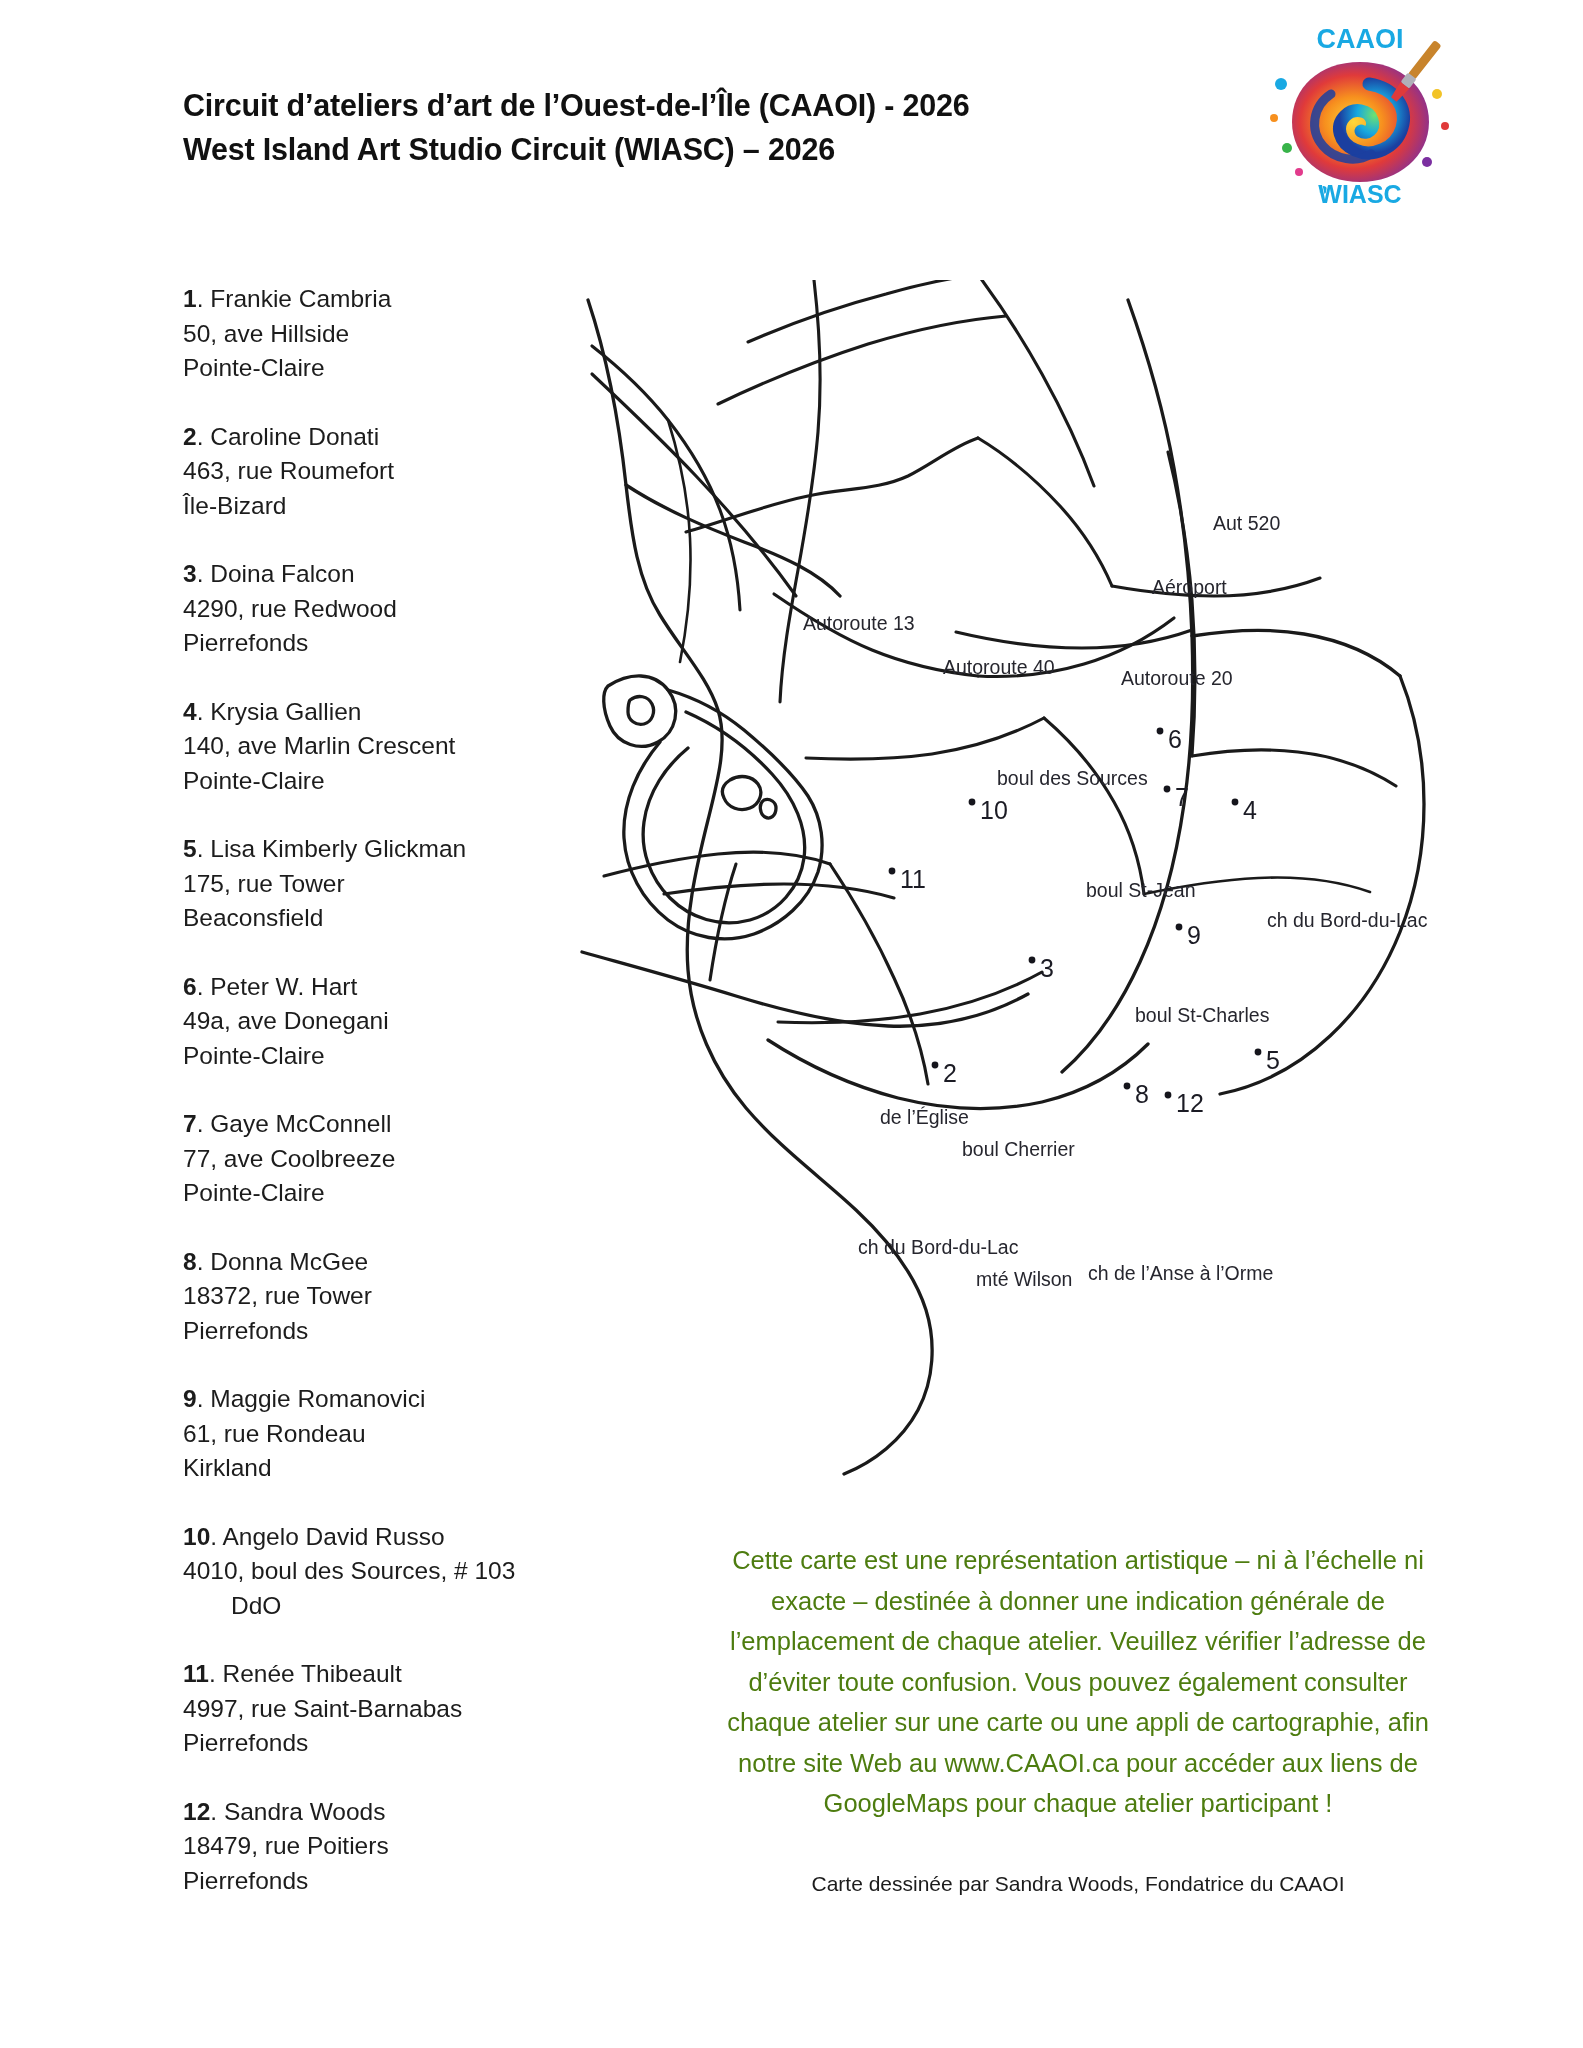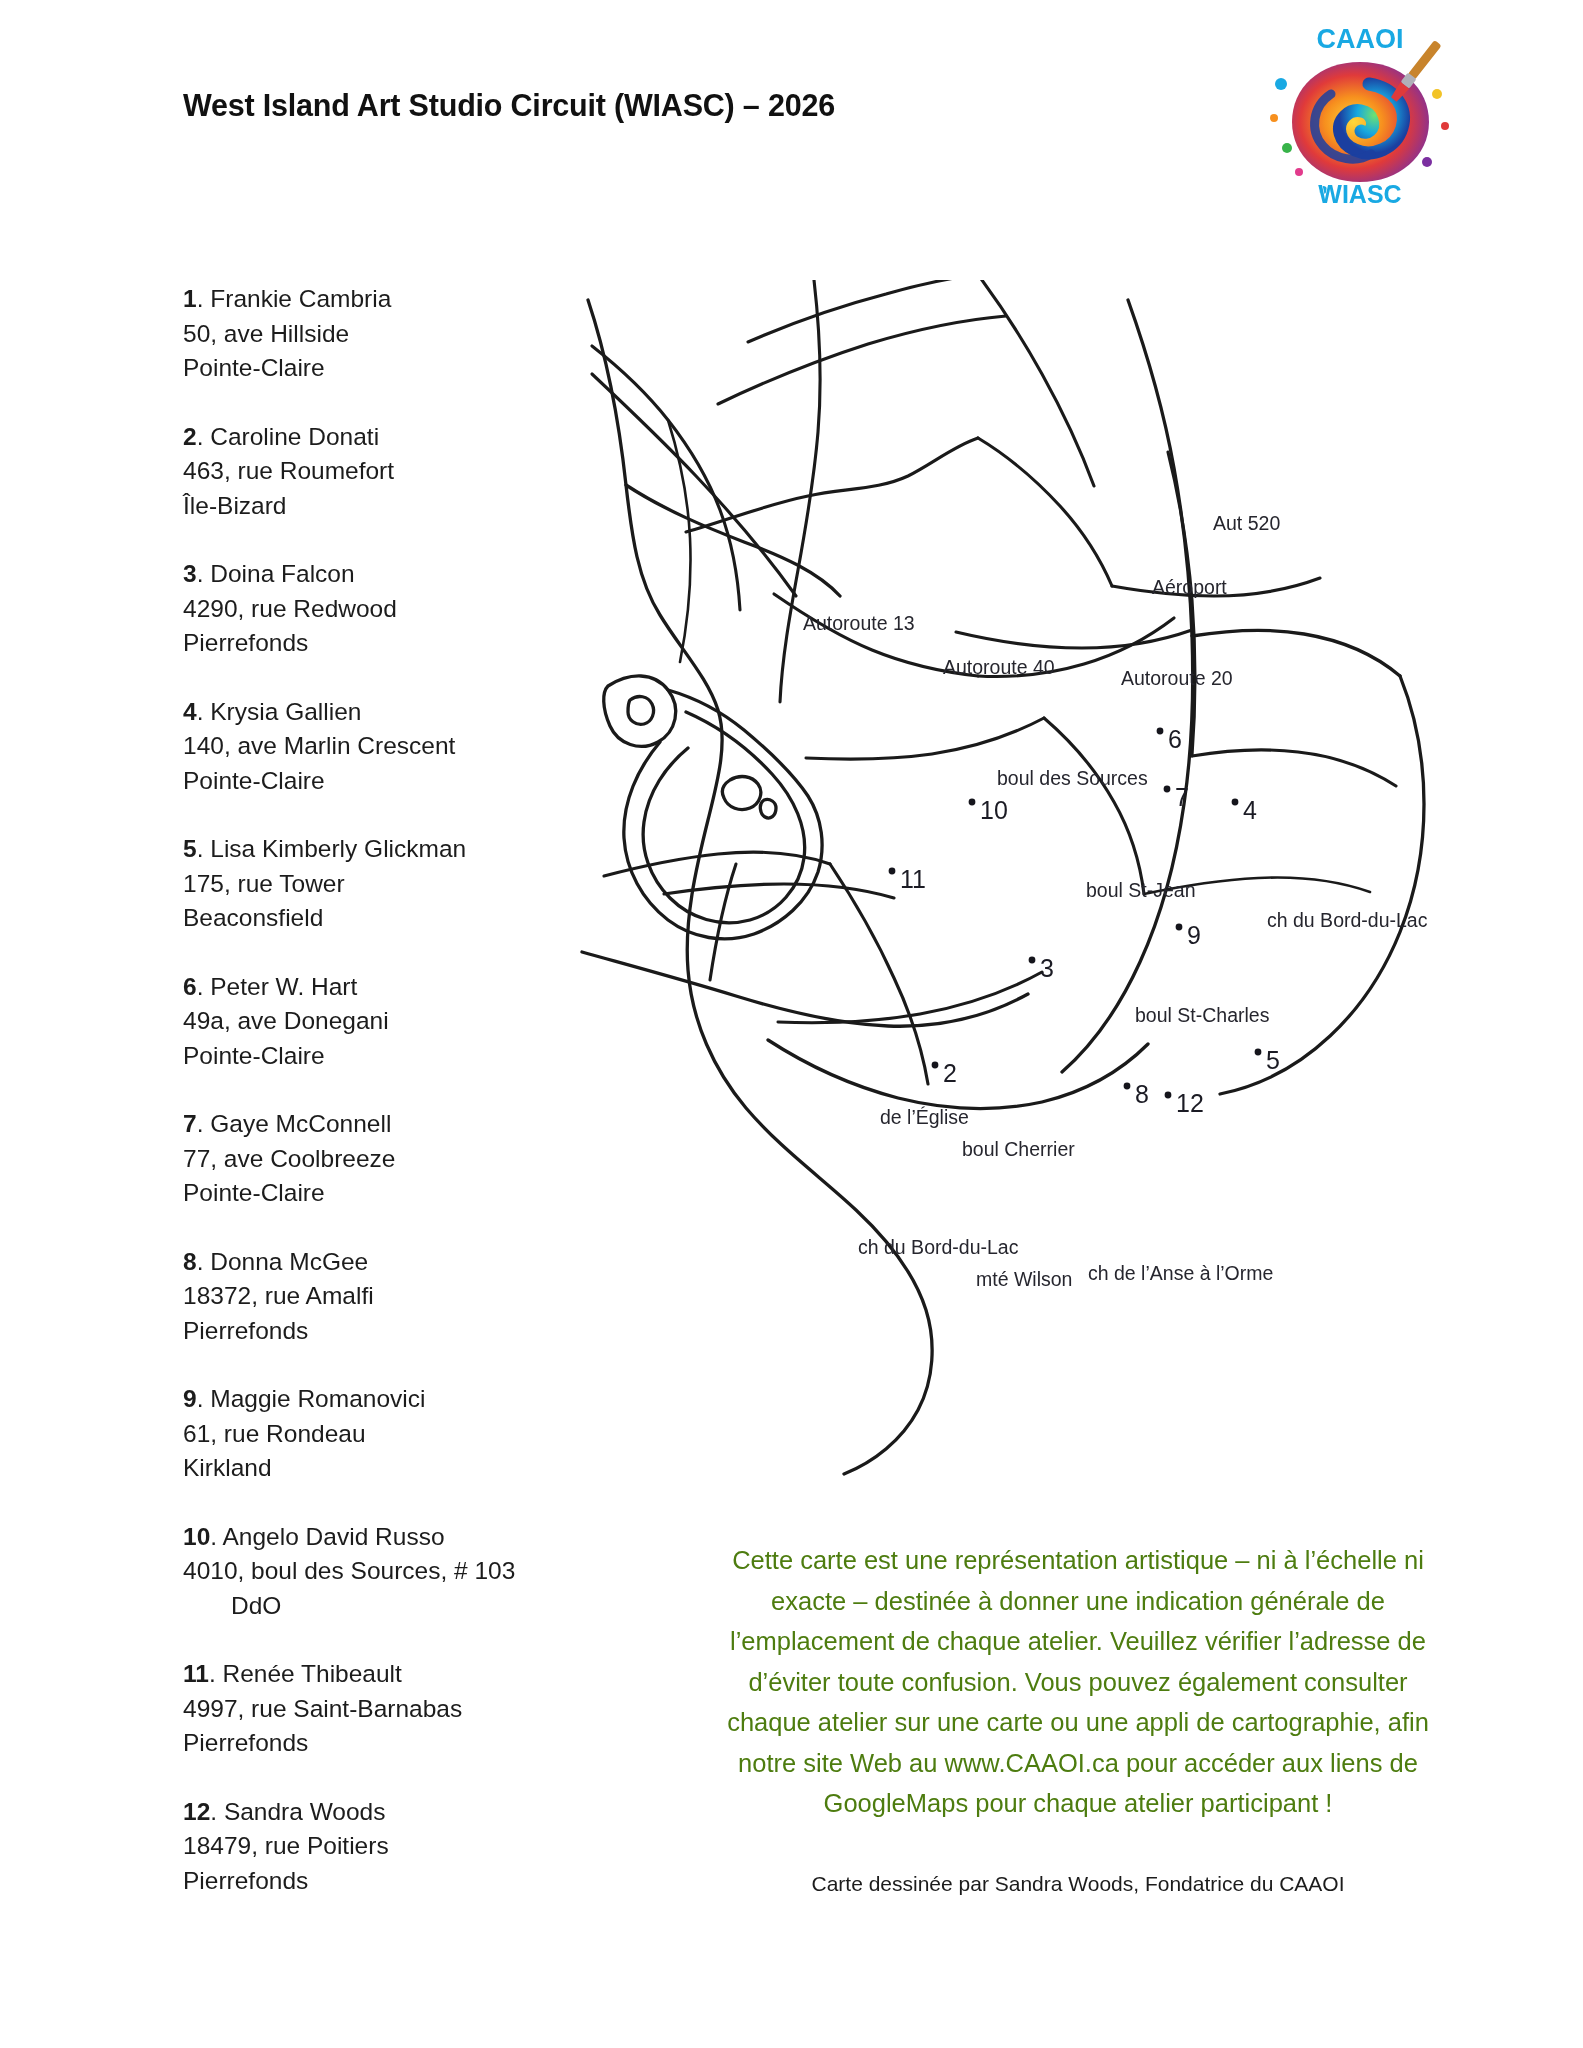--- a/index.html
+++ b/index.html
@@ -104,20 +104,21 @@
     color: #1c1c1c;
     white-space: nowrap;
   }
 </style>
 </head>
 <body>
 
 <div id="header">
 
   <div id="title-block">
+    <div class="title-line">Circuit d’ateliers d’art de l’Ouest-de-l’Île (CAAOI) - 2026</div>
     <div class="title-line">West Island Art Studio Circuit (WIASC) – 2026</div>
   </div>
 
   <div id="logo">
     <svg viewBox="0 0 190 190" width="190" height="190" aria-hidden="true">
       <defs>
         <radialGradient id="swirlA" cx="45%" cy="50%" r="60%">
           <stop offset="0%" stop-color="#ffd83b"></stop>
           <stop offset="35%" stop-color="#f7901e"></stop>
           <stop offset="65%" stop-color="#e03a3a"></stop>
@@ -188,21 +189,21 @@
       <div class="artist-line">49a, ave Donegani</div>
       <div class="artist-line">Pointe-Claire</div>
     </div>
     <div class="artist-entry">
       <div class="artist-line name"><span class="num">7</span>. Gaye McConnell</div>
       <div class="artist-line">77, ave Coolbreeze</div>
       <div class="artist-line">Pointe-Claire</div>
     </div>
     <div class="artist-entry">
       <div class="artist-line name"><span class="num">8</span>. Donna McGee</div>
-      <div class="artist-line">18372, rue Amalfi</div>
+      <div class="artist-line">18372, rue Tower</div>
       <div class="artist-line">Pierrefonds</div>
     </div>
     <div class="artist-entry">
       <div class="artist-line name"><span class="num">9</span>. Maggie Romanovici</div>
       <div class="artist-line">61, rue Rondeau</div>
       <div class="artist-line">Kirkland</div>
     </div>
     <div class="artist-entry">
       <div class="artist-line name"><span class="num">10</span>. Angelo David Russo</div>
       <div class="artist-line">4010, boul des Sources, # 103</div>

